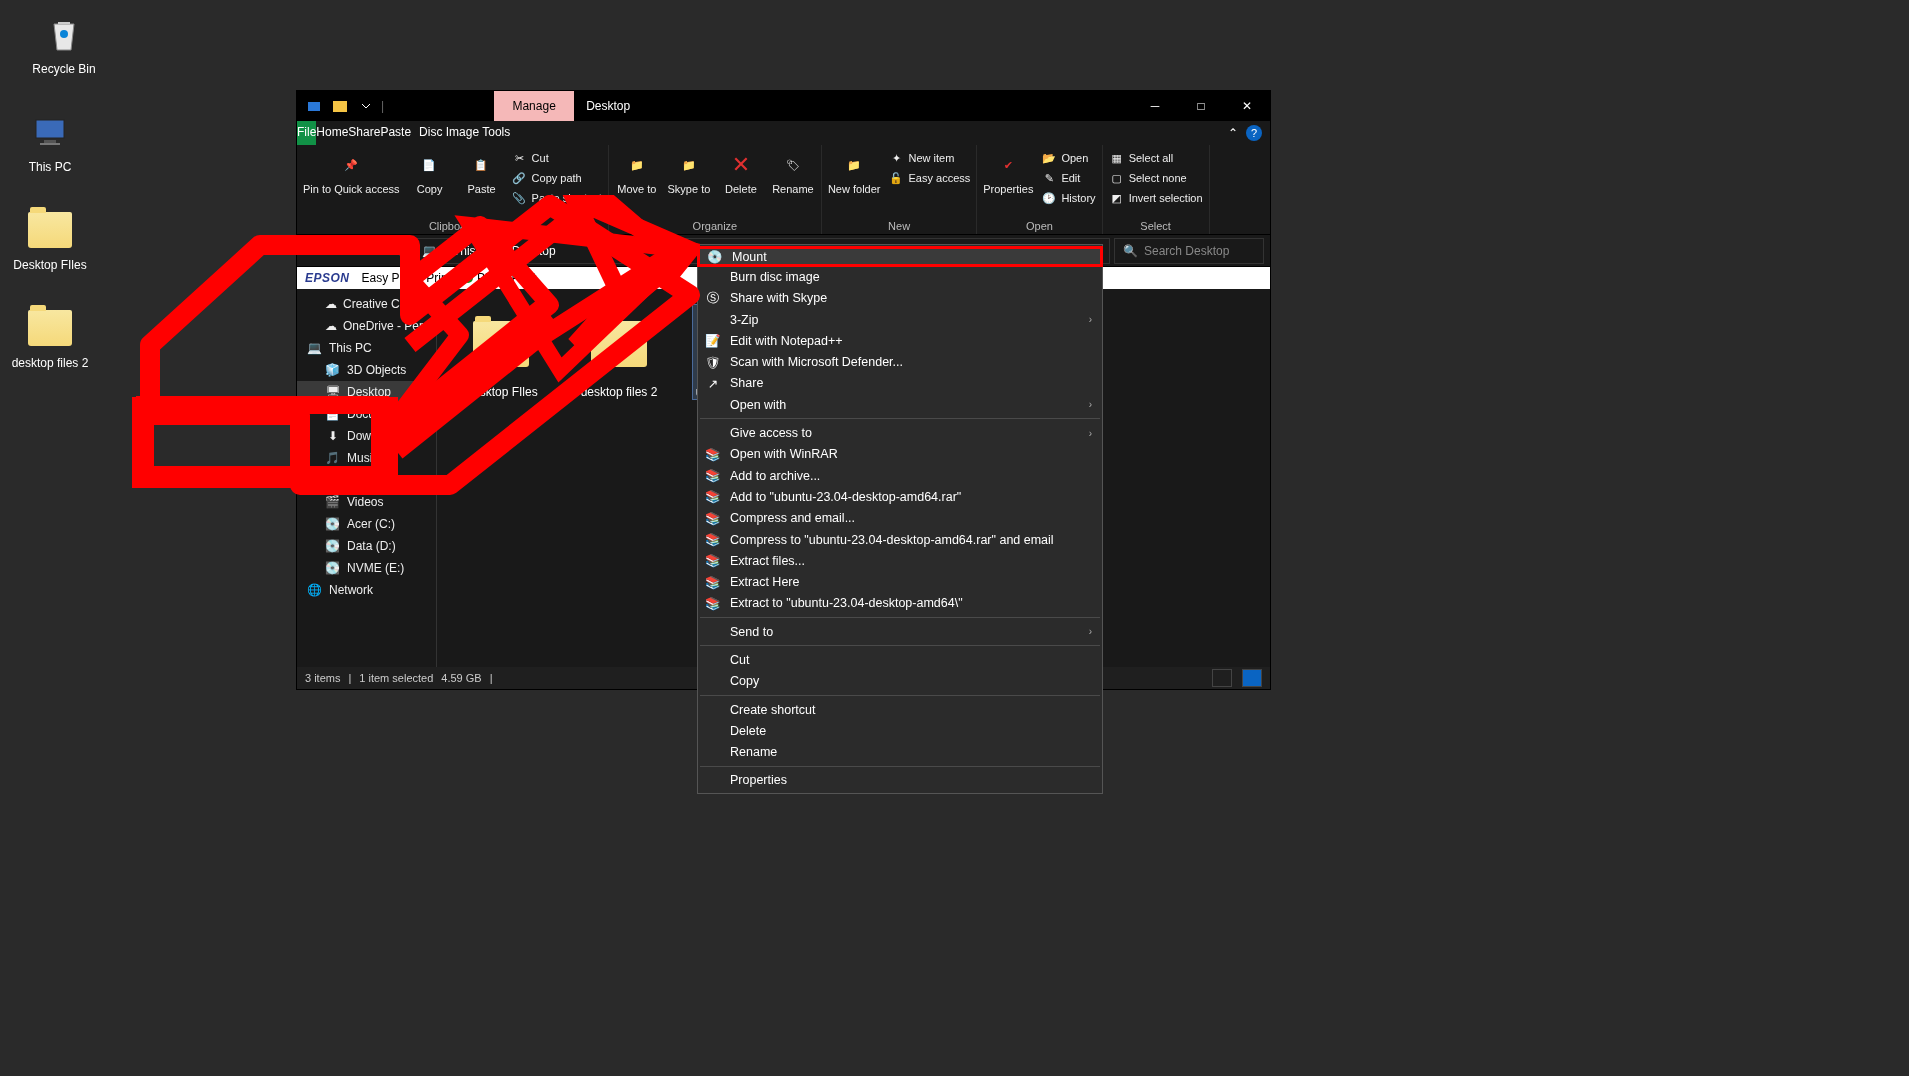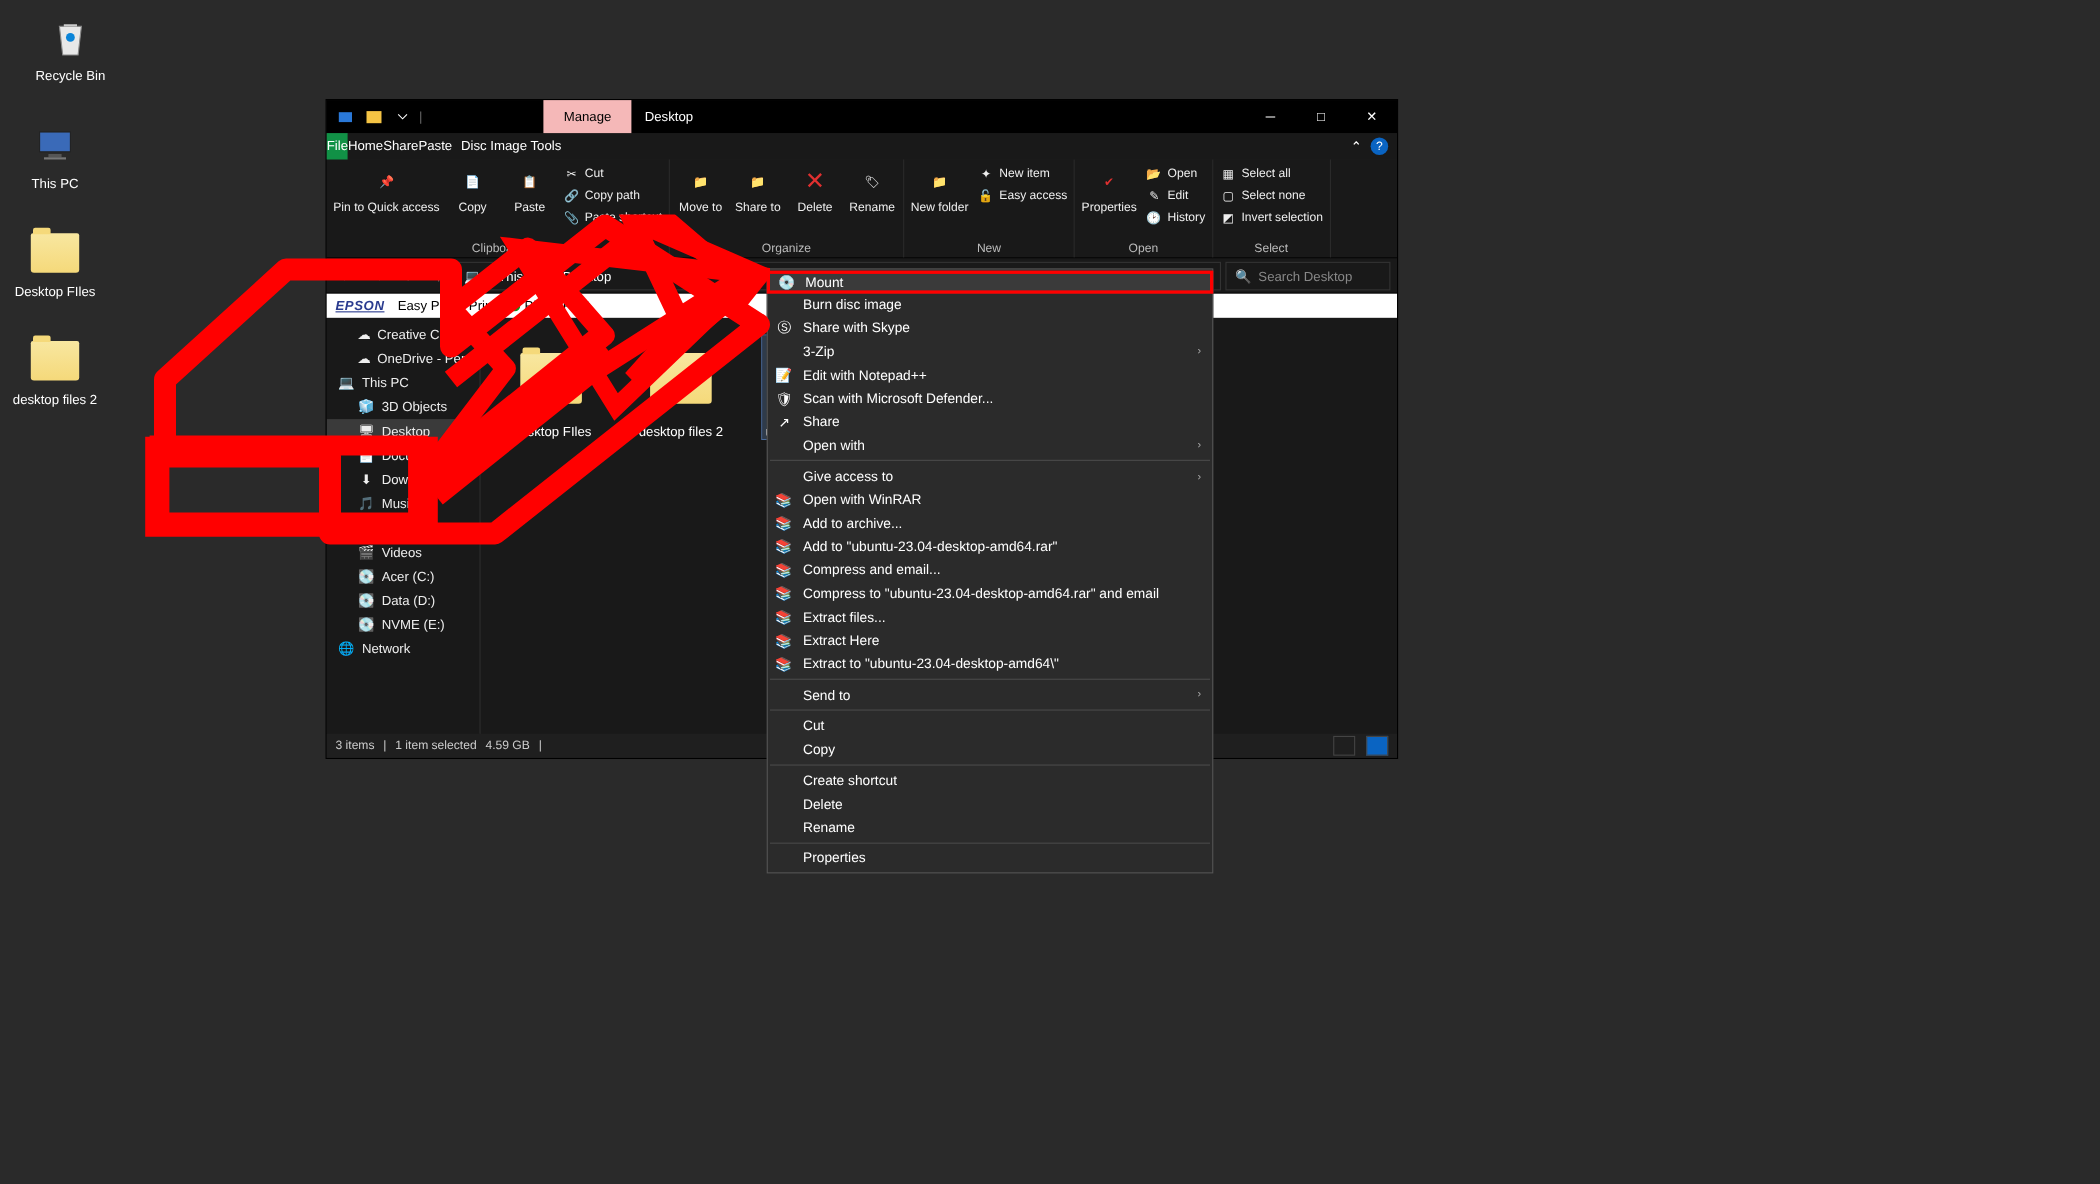--- a/index.html
+++ b/index.html
@@ -39,21 +39,21 @@
 .rbtn.small .ic { width:16px; height:16px; }
 .rgroup-label { text-align:center; font-size:11px; color:#bbb; padding-top:2px; }
 
 .navbar { height: 32px; background:#191919; display:flex; align-items:center; gap:4px; padding:0 6px; border-bottom:1px solid #000; }
 .nav-btn { width:24px; height:24px; display:flex; align-items:center; justify-content:center; color:#aaa; }
 .addr { flex:1; display:flex; align-items:center; gap:6px; background:#191919; border:1px solid #333; height:26px; padding:0 6px; color:#fff; }
 .addr .sep { color:#888; }
 .search { width:150px; height:26px; border:1px solid #333; display:flex; align-items:center; gap:6px; padding:0 8px; color:#888; }
 
 .epson-bar { height:22px; background:#fff; color:#000; display:flex; align-items:center; gap:12px; padding:0 8px; font-size:12px; }
-.epson-logo { color:#2a3b8f; font-weight:bold; font-style:italic; letter-spacing:0.5px;text-decoration:underline; }
+.epson-logo { color:#2a3b8f; font-weight:bold; font-style:italic; letter-spacing:0.5px; }
 .print-link { display:flex; align-items:center; gap:4px; }
 .print-dot { width:10px; height:10px; border-radius:50%; background:#1a8a1a; display:inline-block; }
 
 .body { display:flex; height: calc(100% - 30px - 24px - 90px - 32px - 22px - 22px); }
 .tree { width:140px; background:#191919; overflow:hidden; border-right:1px solid #333; padding-top:4px; }
 .tree-item { display:flex; align-items:center; gap:6px; padding:3px 6px 3px 22px; font-size:12px; color:#eee; white-space:nowrap; }
 .tree-item.selected { background:#3a3a3a; }
 .tree-item.top { padding-left:10px; }
 .tree-item.sub { padding-left:28px; }
 .tree-ico { width:16px; height:16px; display:inline-flex; align-items:center; justify-content:center; }
@@ -194,21 +194,21 @@
     </div>
 
     <div class="rgroup">
       <div class="rgroup-row">
         <div class="rbtn">
             <div class="ic">📁</div>
             <span>Move to</span>
           </div>
         <div class="rbtn">
             <div class="ic">📁</div>
-            <span>Share to</span>
+            <span>Skype to</span>
           </div>
         <div class="rbtn">
             <div class="ic">
               <span style="color:#e03030;font-size:22px;">✕</span>
             </div>
             <span>Delete</span>
           </div>
         <div class="rbtn">
             <div class="ic">🏷</div>
             <span>Rename</span>

